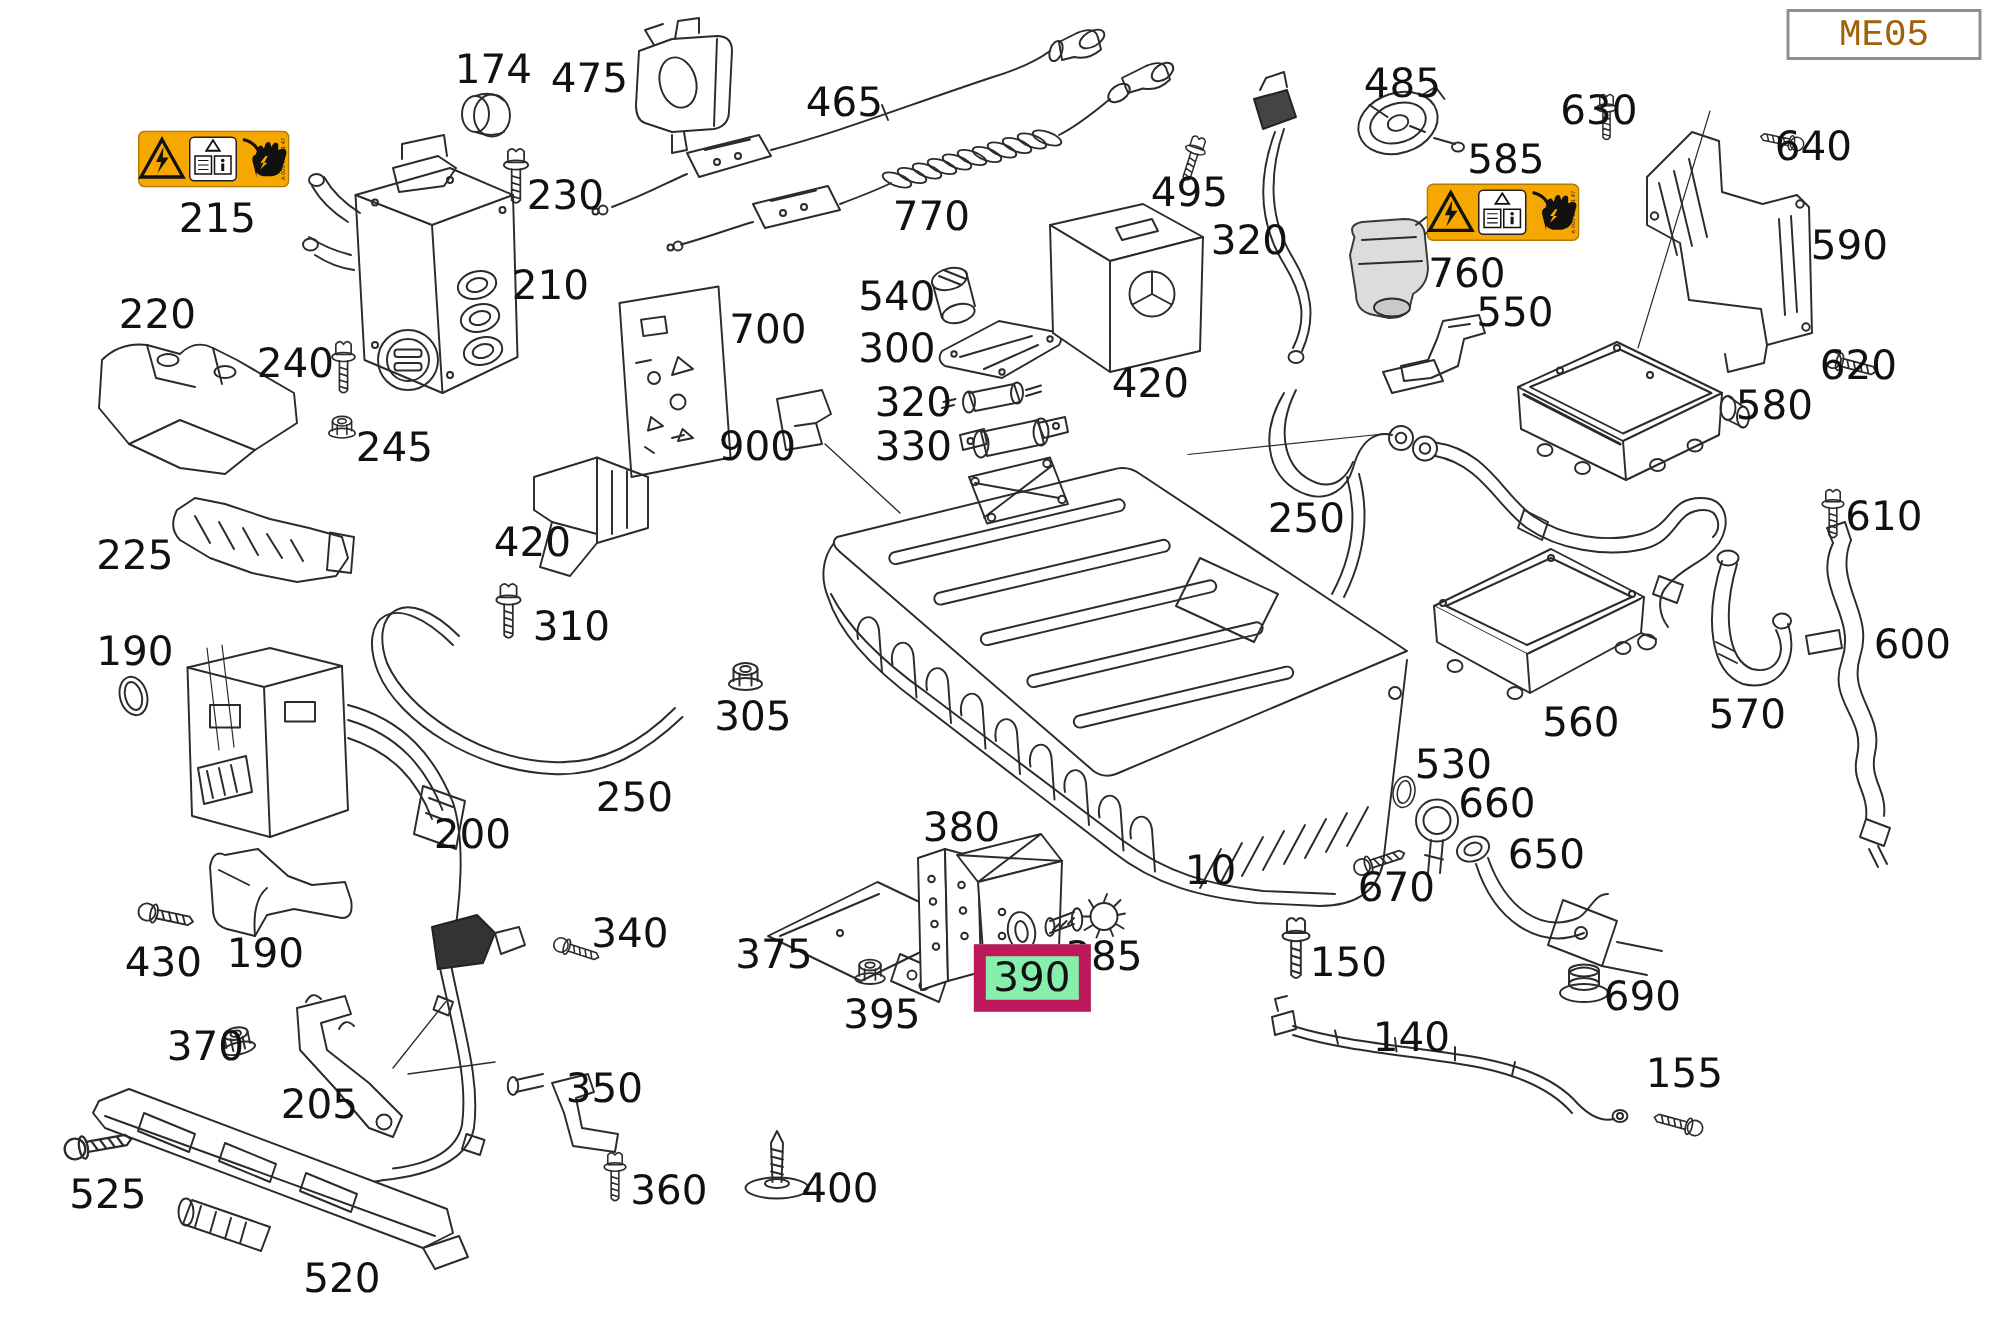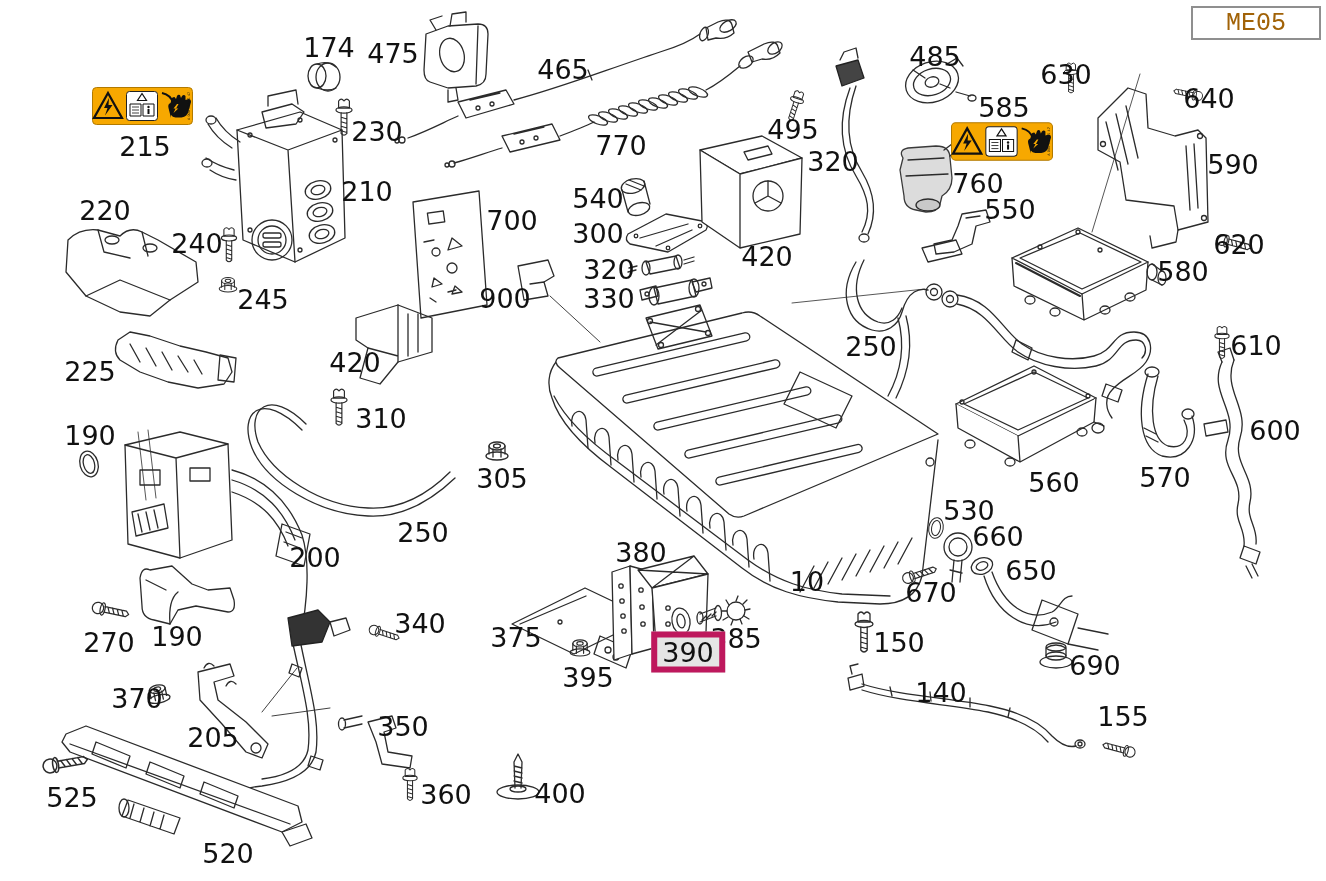--- a/index.html
+++ b/index.html
@@ -1,21 +1,21 @@
 <!DOCTYPE html>
 <html><head>
 <meta charset="utf-8">
 <style>
   html,body{margin:0;padding:0;background:#fff;}
   .stage{position:relative;width:1326px;height:881px;background:#ffffff;overflow:hidden;
          font-family:"DejaVu Sans","Liberation Sans",sans-serif;}
   #art{position:absolute;left:0;top:0;}
   .lbl{position:absolute;transform:translate(-50%,-50%);font-size:27px;color:#111;
        white-space:nowrap;line-height:1;z-index:3;cursor:pointer;}
-  .red-box{border:6px solid #be185d;background:#e5e5e5;padding:1px 5px;z-index:4;}
+  .red-box{border:8px solid #be185d;background:#86efac;padding:1px 5px;z-index:4;}
   .code-box{position:absolute;left:1191px;top:6px;width:126px;height:30px;border:2px solid #8f8f8f;
             background:#fff;display:flex;align-items:center;justify-content:center;
             font-size:25px;color:#a16207;z-index:3;font-family:Liberation Mono, monospace;}
   .warn{position:absolute;z-index:2;}
 </style>
 </head>
 <body>
 
 <div class="stage">
 
@@ -593,21 +593,21 @@
 <div class="lbl" style="left:1031px;top:570px">650</div>
 <div class="lbl" style="left:641px;top:552px">380</div>
 <div class="lbl" style="left:807px;top:581px">10</div>
 <div class="lbl" style="left:931px;top:592px">670</div>
 <div class="lbl" style="left:420px;top:623px">340</div>
 <div class="lbl" style="left:736px;top:638px">385</div>
 <div class="lbl" style="left:516px;top:637px">375</div>
 <div class="lbl red-box" style="left:688px;top:652px">390</div>
 <div class="lbl" style="left:899px;top:642px">150</div>
 <div class="lbl" style="left:1095px;top:665px">690</div>
-<div class="lbl" style="left:109px;top:642px">270</div>
+<div class="lbl" style="left:109px;top:642px">430</div>
 <div class="lbl" style="left:177px;top:636px">190</div>
 <div class="lbl" style="left:588px;top:677px">395</div>
 <div class="lbl" style="left:941px;top:692px">140</div>
 <div class="lbl" style="left:137px;top:698px">370</div>
 <div class="lbl" style="left:1123px;top:716px">155</div>
 <div class="lbl" style="left:213px;top:737px">205</div>
 <div class="lbl" style="left:403px;top:726px">350</div>
 <div class="lbl" style="left:72px;top:797px">525</div>
 <div class="lbl" style="left:446px;top:794px">360</div>
 <div class="lbl" style="left:560px;top:793px">400</div>

